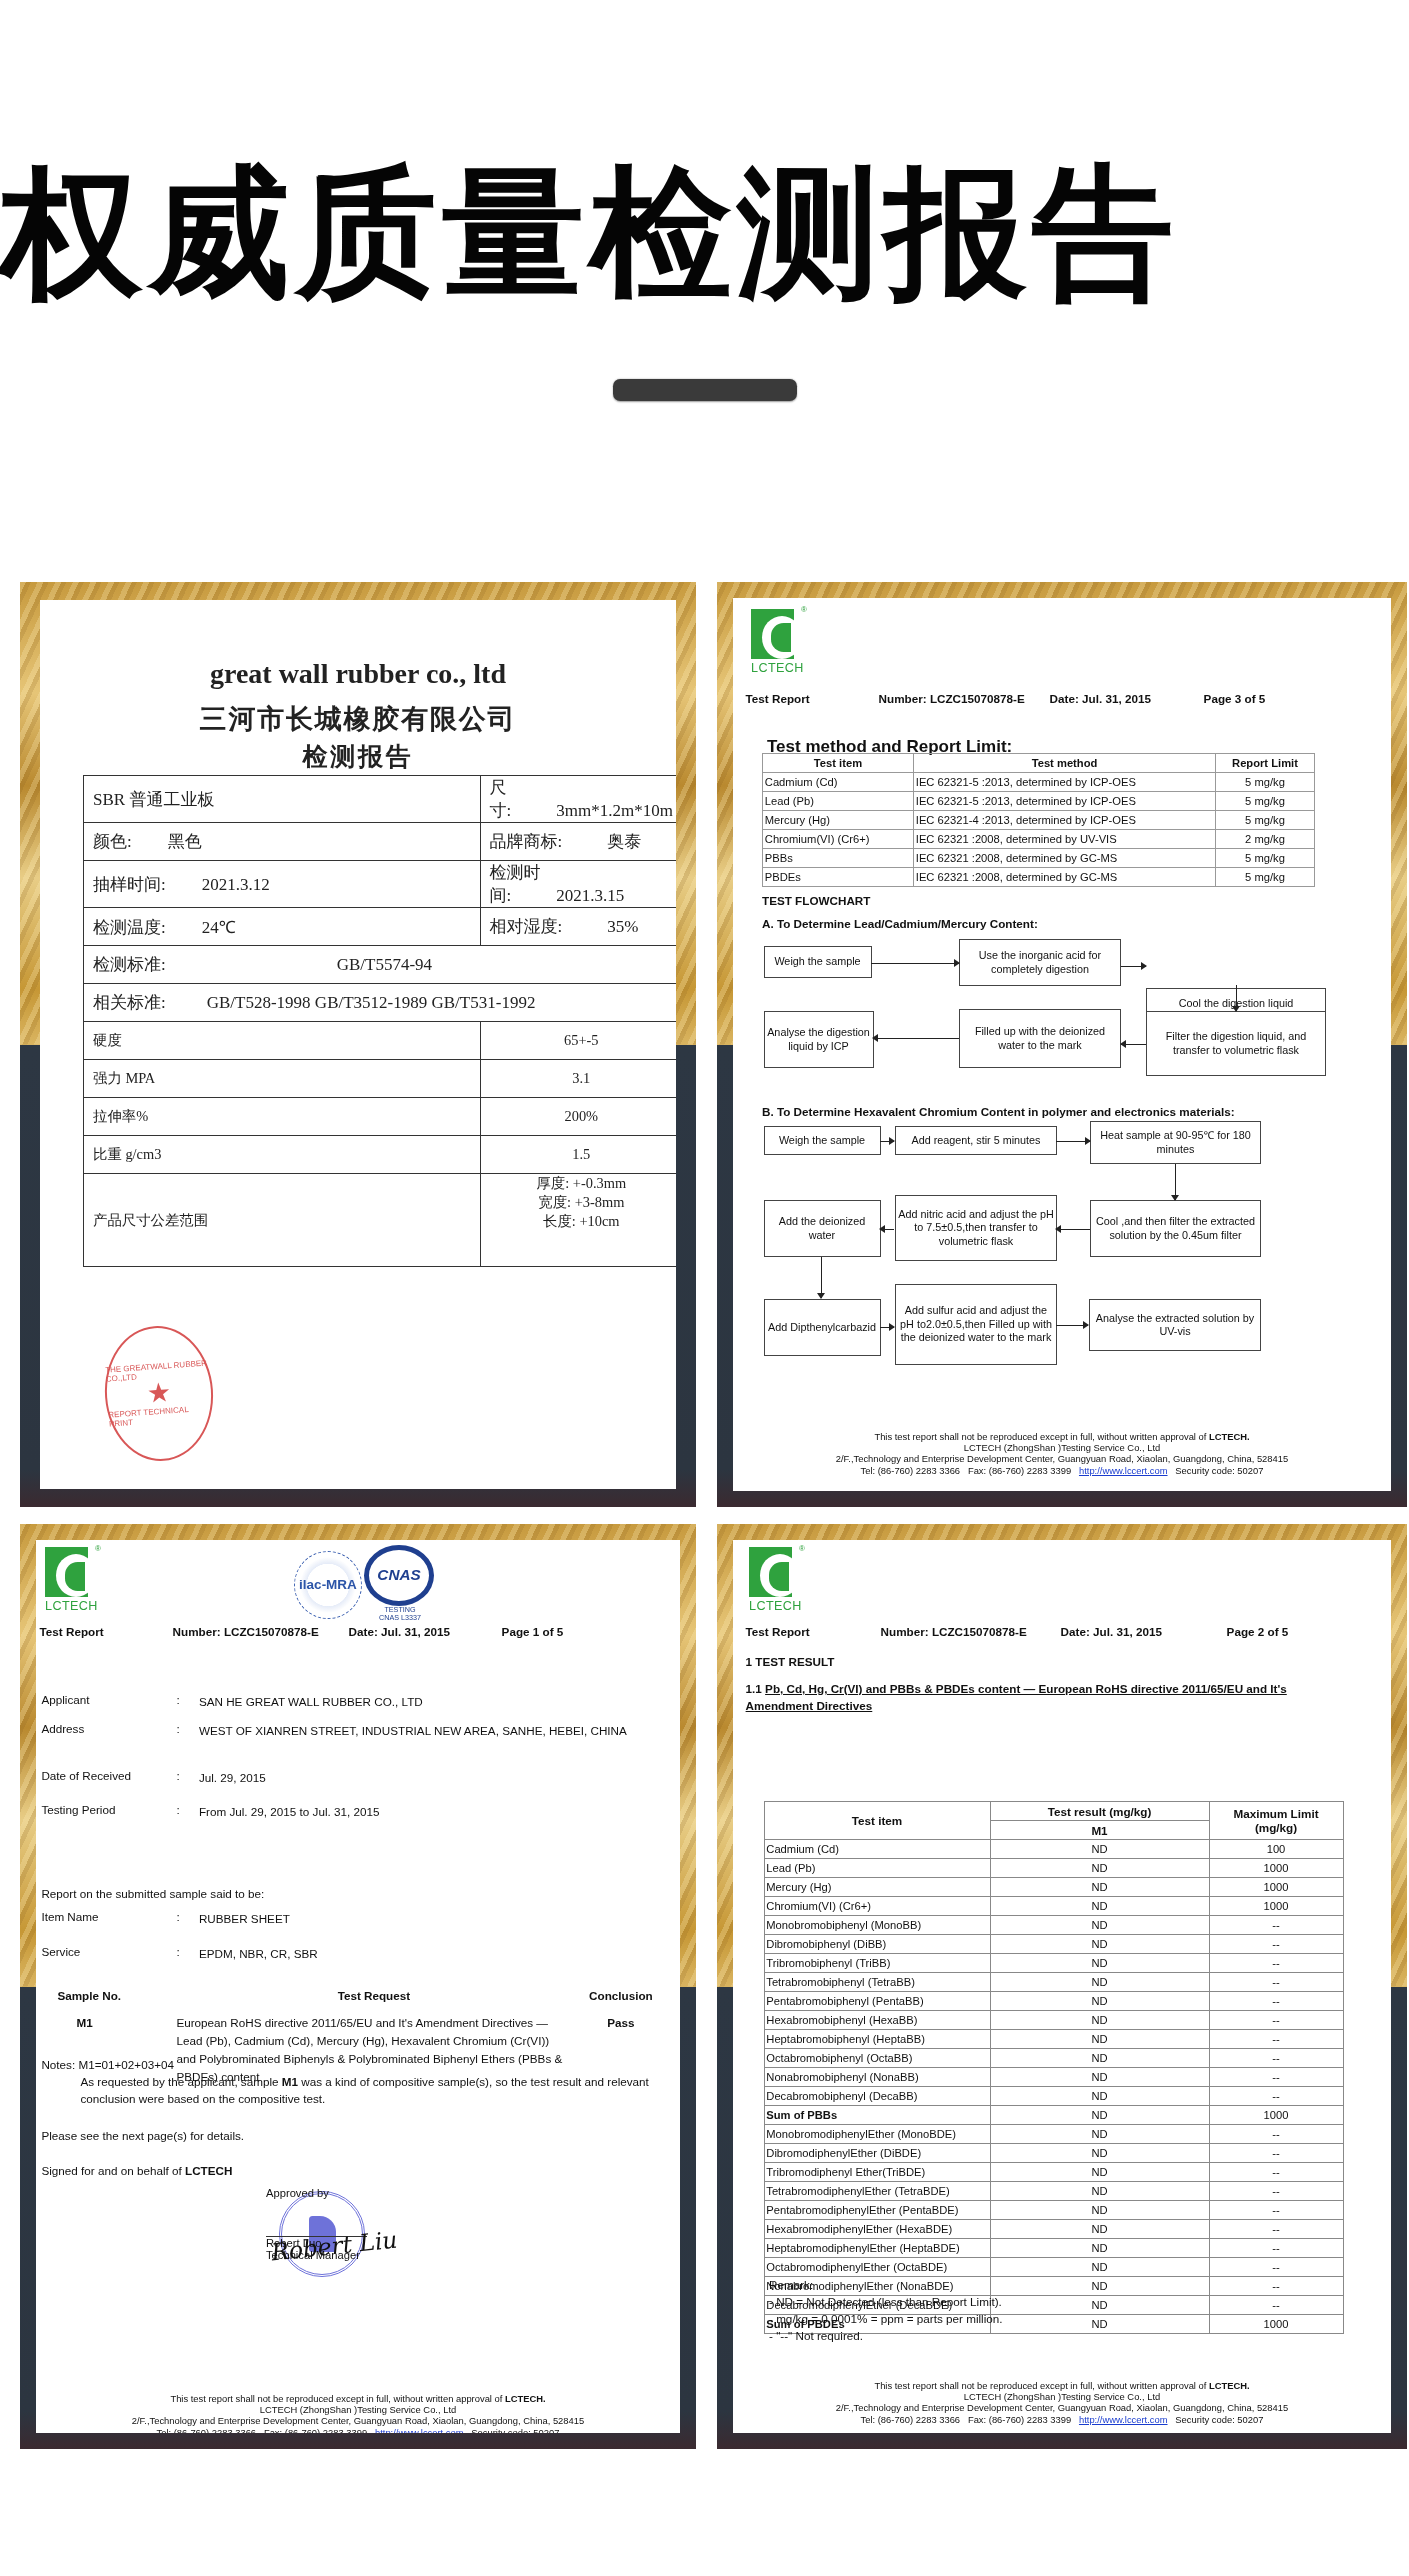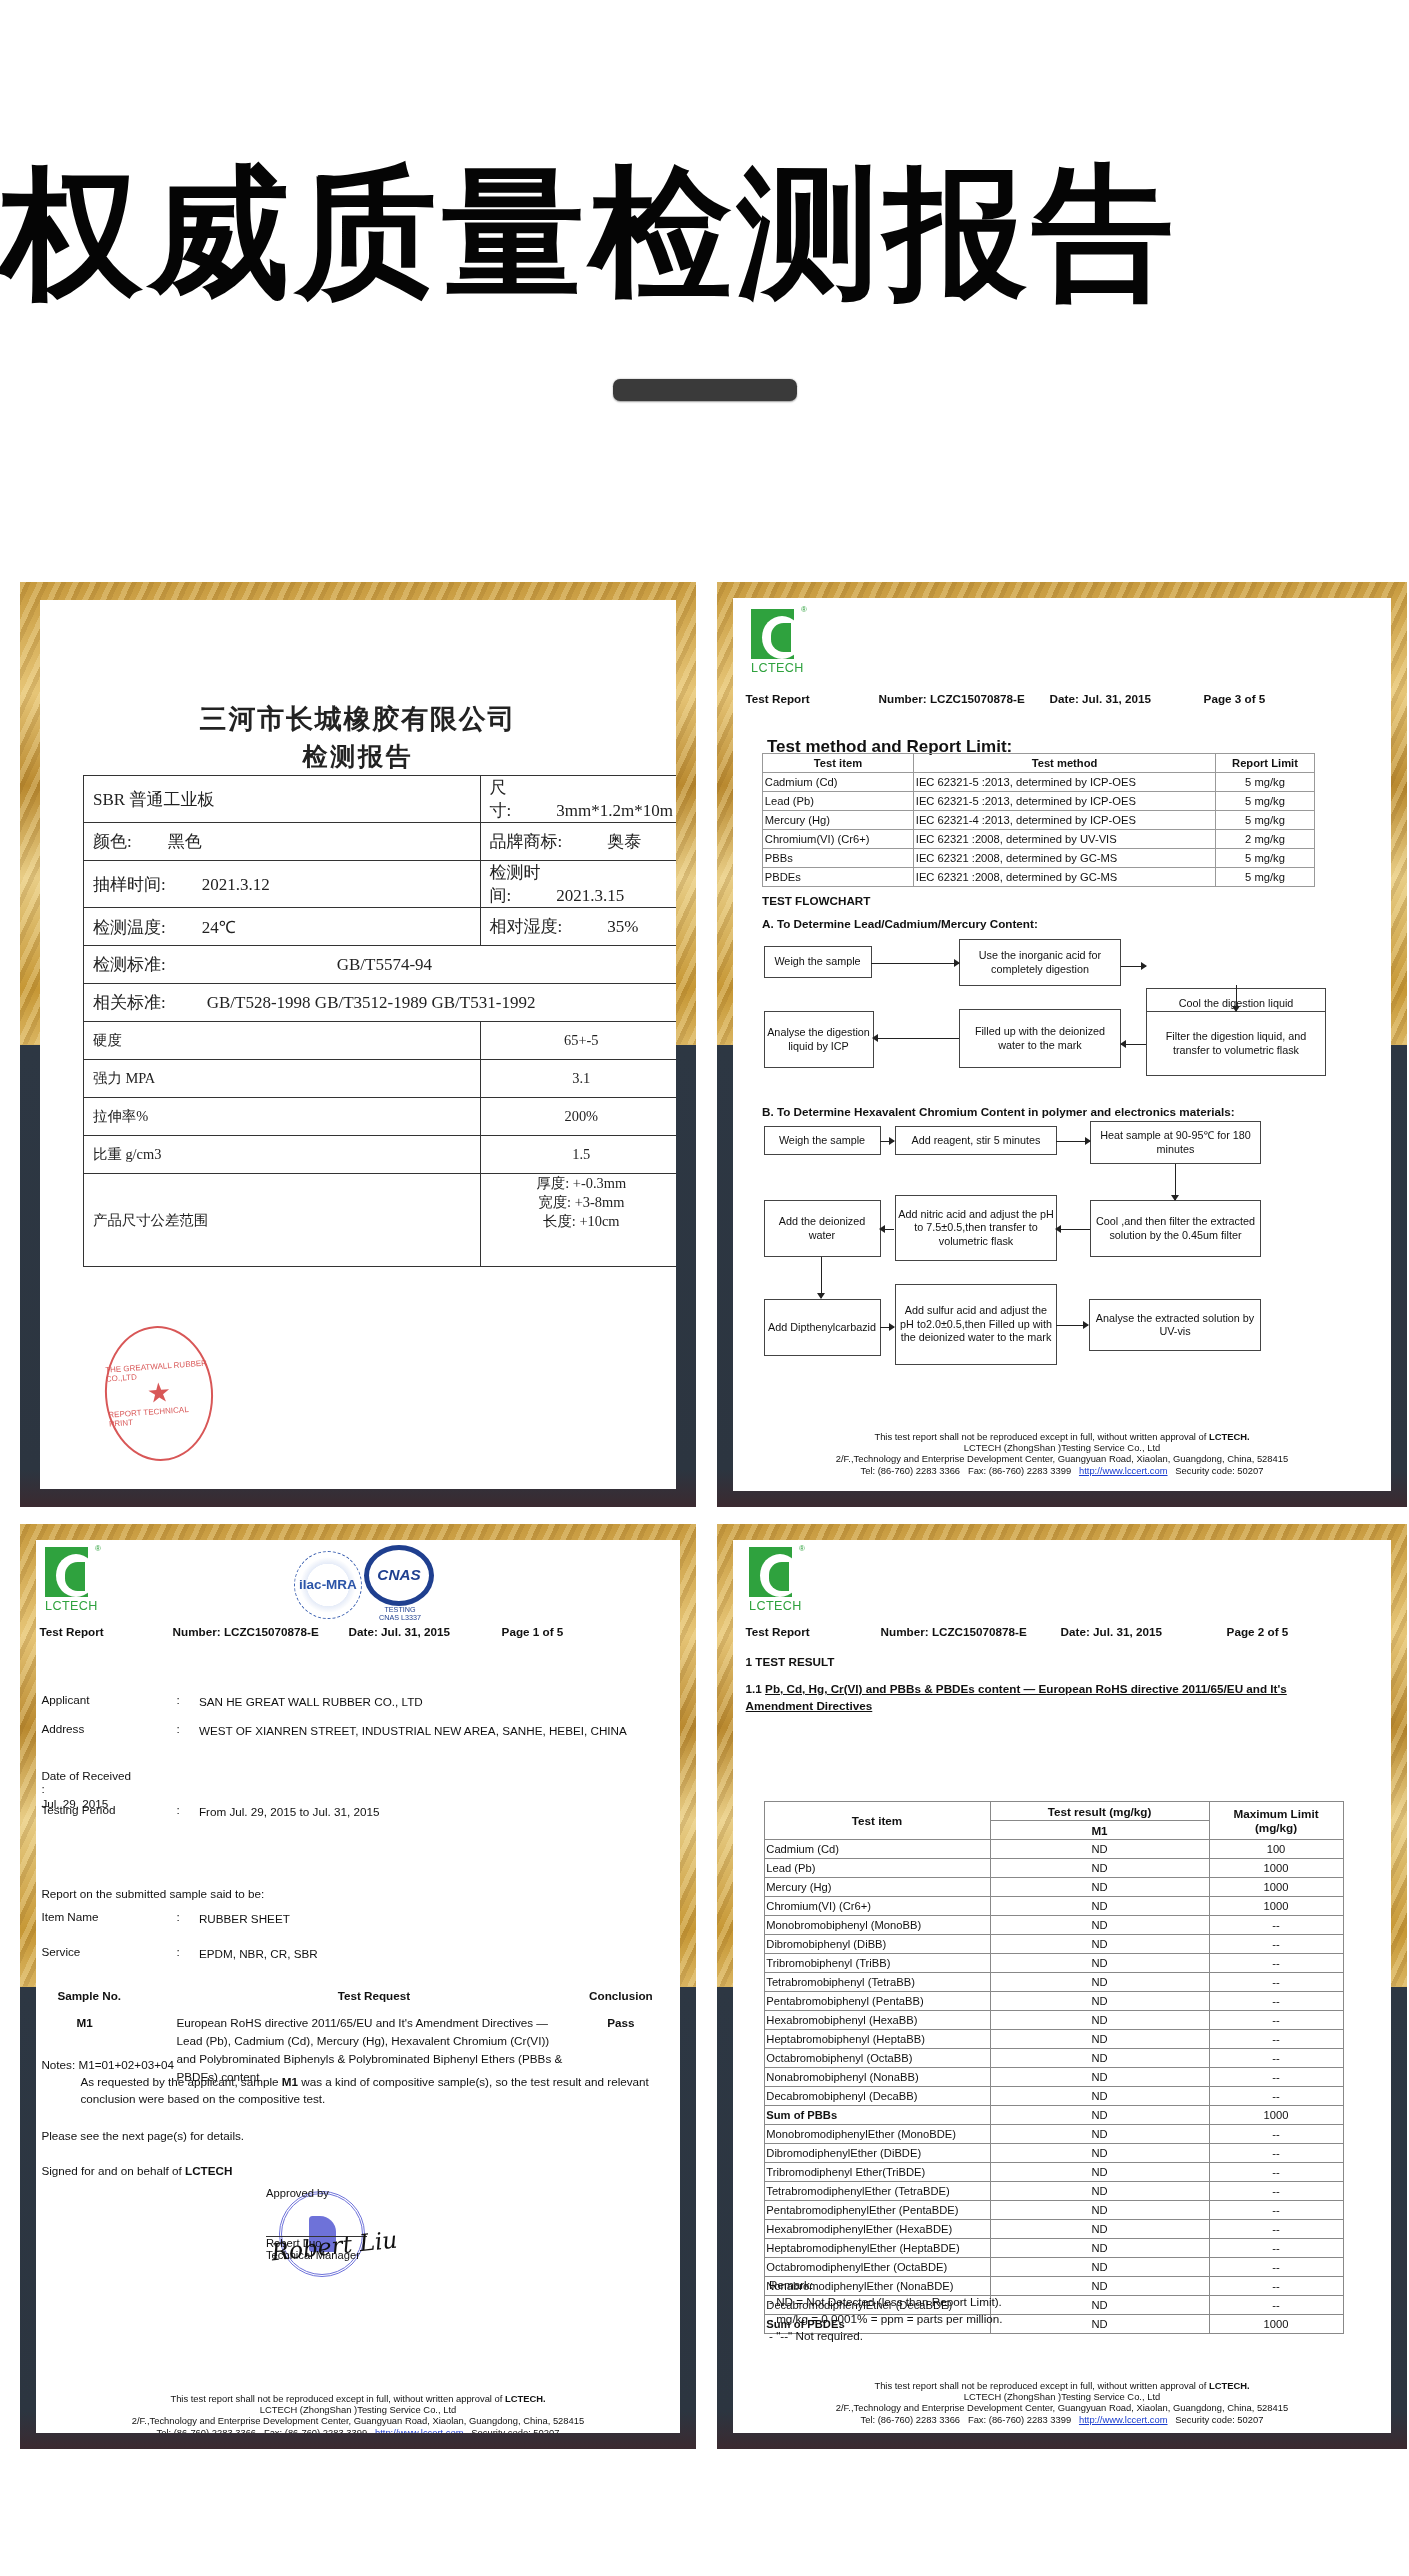--- a/index.html
+++ b/index.html
@@ -78,20 +78,21 @@
 .remarks{position:absolute;left:36px;top:736px;font-size:11.7px;line-height:17px}
 </style>
 </head>
 <body>
 
 <div class="banner-title">权威质量检测报告</div>
 <div class="divider-pill"></div>
 
 <div class="card" id="card-1">
   <div class="paper">
+    <div class="c1-head c1-en">great wall rubber co., ltd</div>
     <div class="c1-head c1-cn">三河市长城橡胶有限公司</div>
     <div class="c1-head c1-sub">检测报告</div>
     <table class="spec">
       <tbody id="spec-body">
           <tr>
             <td colspan="2"><span>SBR  普通工业板</span><span style="margin-left: 36px;"></span></td>
             <td><span>尺寸:</span><span style="margin-left: 45px;">3mm*1.2m*10m</span></td>
           </tr>
           <tr>
             <td colspan="2"><span>颜色:</span><span style="margin-left: 36px;">黑色</span></td>
@@ -307,21 +308,21 @@
   <div class="kv" style="top: 153px;">
         <span class="k">Applicant</span>
         <span class="sep">:</span>
         <span class="val">SAN HE GREAT WALL RUBBER CO., LTD</span>
       </div>
       <div class="kv" style="top: 182px;">
         <span class="k">Address</span>
         <span class="sep">:</span>
         <span class="val">WEST OF XIANREN STREET, INDUSTRIAL NEW AREA, SANHE, HEBEI, CHINA</span>
       </div>
-      <div class="kv" style="top: 229px; flex-direction: column;">
+      <div class="kv" style="top: 229px;">
         <span class="k">Date of Received</span>
         <span class="sep">:</span>
         <span class="val">Jul. 29, 2015</span>
       </div>
       <div class="kv" style="top: 263px;">
         <span class="k">Testing Period</span>
         <span class="sep">:</span>
         <span class="val">From Jul. 29, 2015 to Jul. 31, 2015</span>
       </div>
       <div class="kv" style="top: 370px;">

